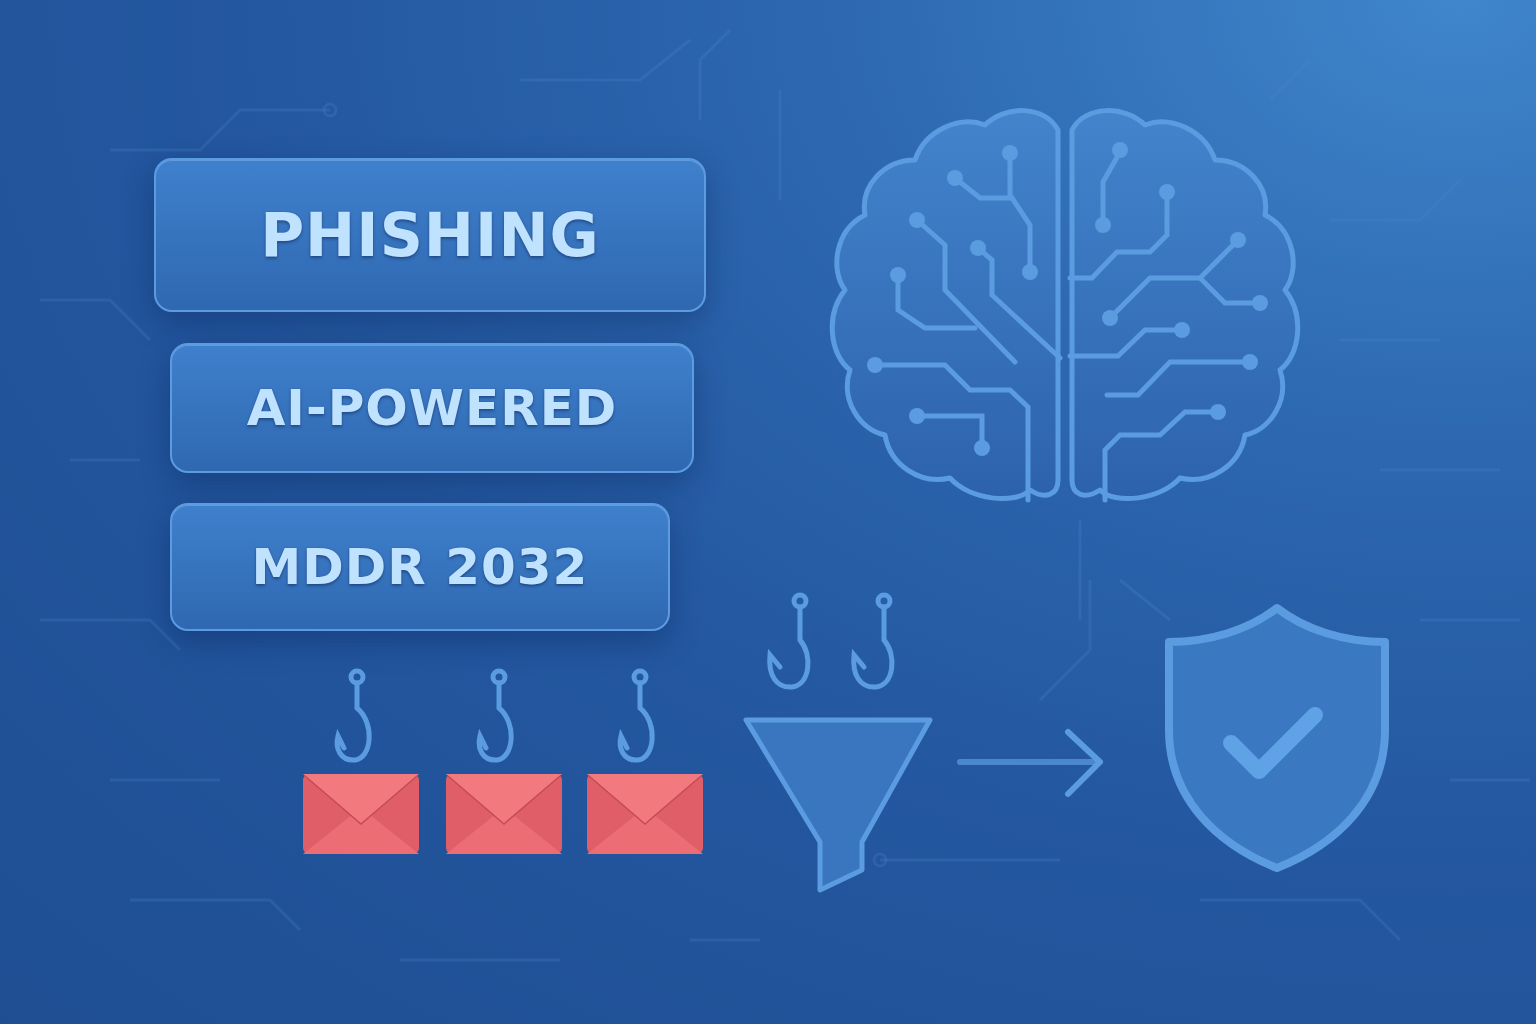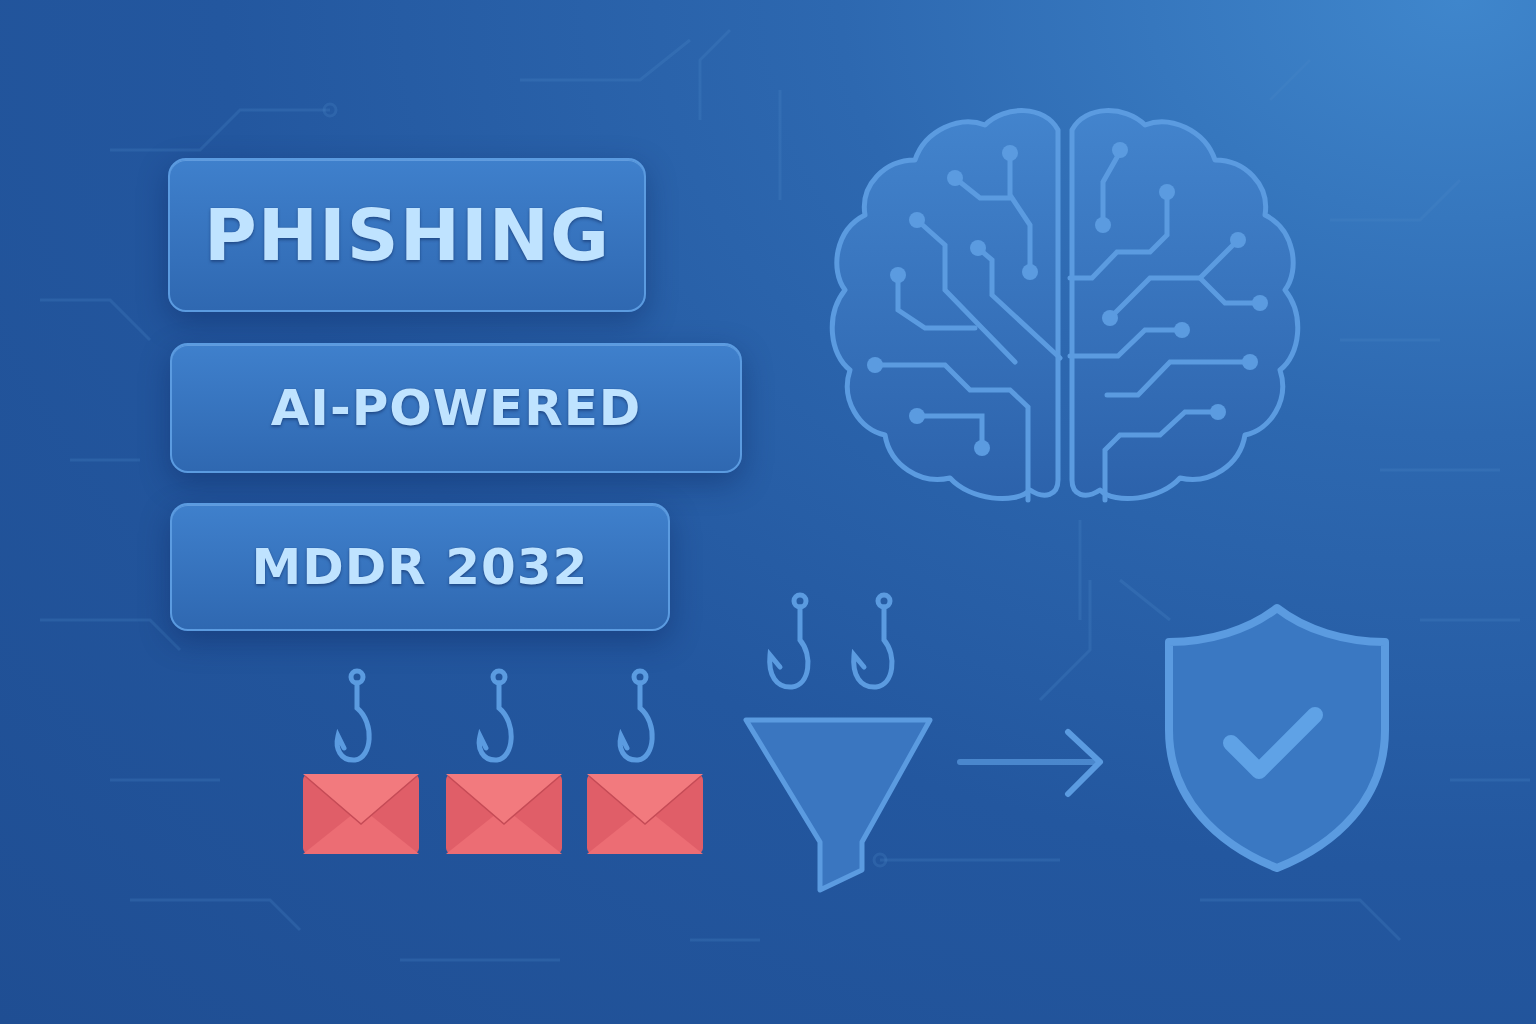--- a/index.html
+++ b/index.html
@@ -11,22 +11,22 @@
   .bg-circuit { position:absolute; left:0; top:0; width:1536px; height:1024px; }
   .label-box {
     position:absolute; box-sizing:border-box;
     border:2px solid #5b9be0; border-radius:18px;
     background: linear-gradient(180deg, #3f80cc 0%, #2f68b1 100%);
     box-shadow: 0 10px 30px rgba(10,30,80,0.35), inset 0 1px 0 rgba(160,210,255,0.35);
     display:flex; align-items:center; justify-content:center;
     color:#bfe3ff; font-weight:bold; letter-spacing:1px;
     text-shadow: 0 0 1px #1d4b8f, 0 2px 3px rgba(15,40,90,0.5);
   }
-  .lb1 { left:168px; top:158px; width:478px; height:154px; font-size:72px; }
-  .lb2 { left:170px; top:343px; width:572px; height:130px; font-size:50px; }
+  .lb1 { left:154px; top:158px; width:552px; height:154px; font-size:60px; }
+  .lb2 { left:170px; top:343px; width:524px; height:130px; font-size:50px; }
   .lb3 { left:170px; top:503px; width:500px; height:128px; font-size:50px; }
   .icon { position:absolute; }
   .envelope { position:absolute; width:116px; height:80px; }
 </style>
 </head>
 <body>
 
 <svg class="bg-circuit" viewBox="0 0 1536 1024">
   <g stroke="#4a86c9" stroke-opacity="0.25" stroke-width="3" fill="none">
     <path d="M110 150 H200 L240 110 H330"></path>

